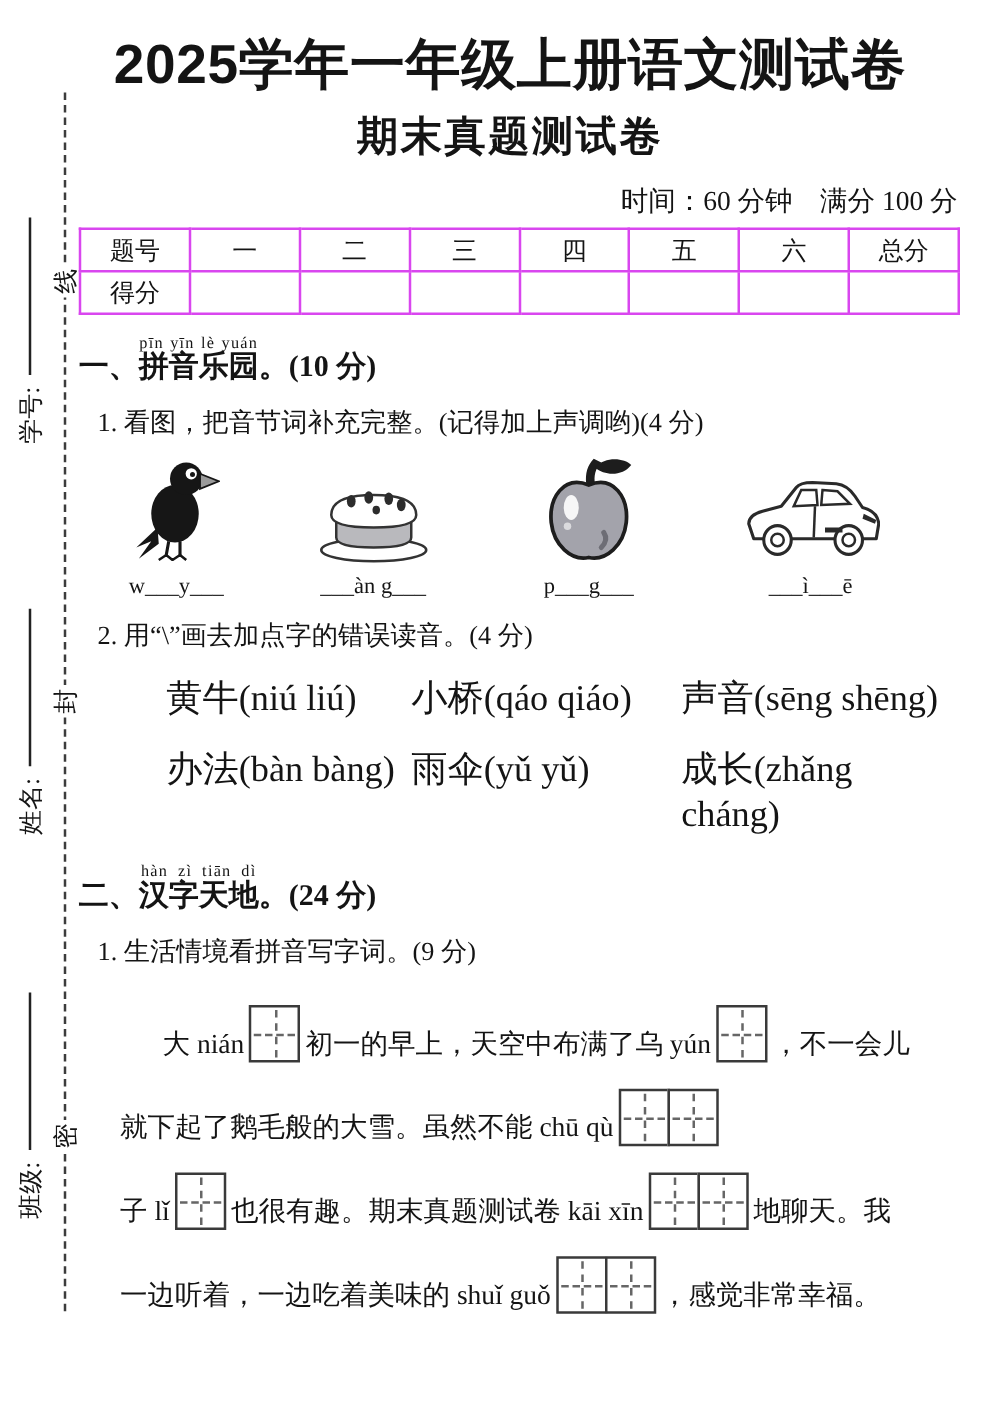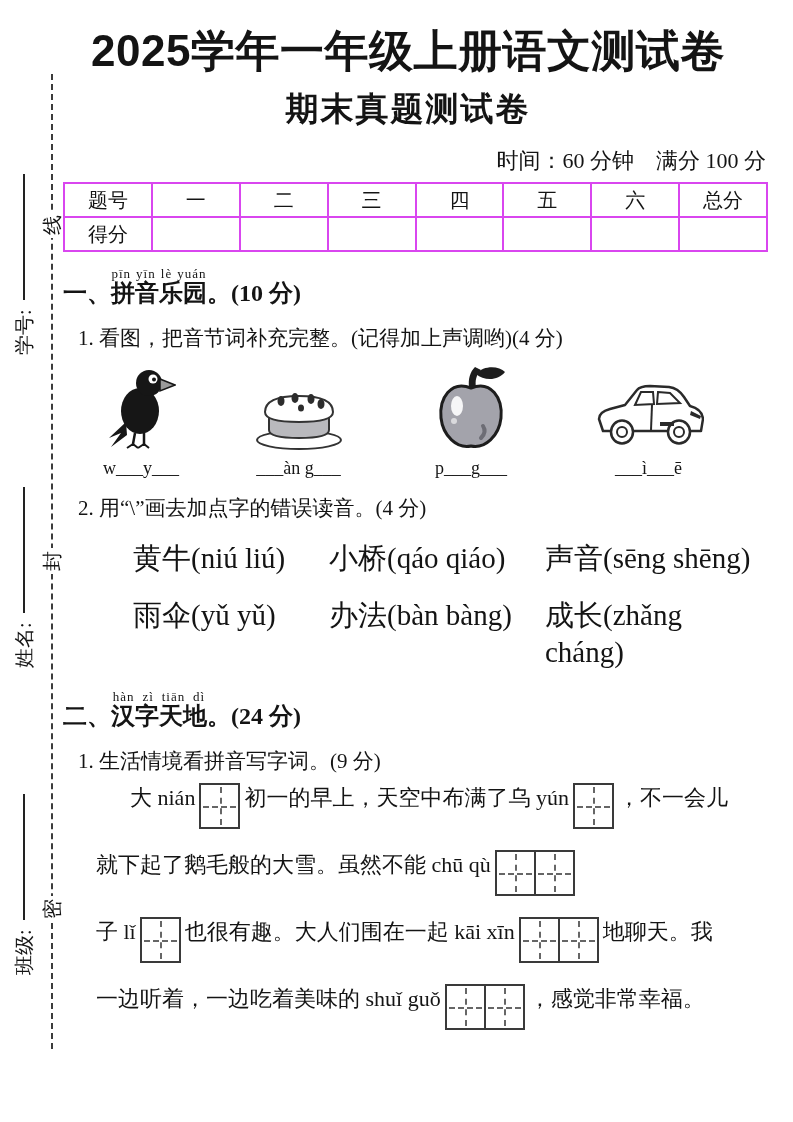--- a/index.html
+++ b/index.html
@@ -59,21 +59,21 @@
     display: grid; grid-template-columns: 150px 165px 180px 175px;
     padding-left: 18px; margin-top: 6px; justify-items: center; font-size: 18px;
   }
   .word-row {
     display: grid; grid-template-columns: 196px 216px auto;
     margin: 17px 0 0 85px; font-size: 29px;
   }
   .word-row:last-of-type { margin-top: 21px; }
 
   .para { margin: 8px 0 0 48px; font-size: 22px; }
-  .pline { display: flex; align-items: flex-start; height: 67px; white-space: nowrap; }
+  .pline { display: flex; align-items: flex-end; height: 67px; white-space: nowrap; }
   .pline.indent { padding-left: 34px; }
 
   .tian {
     width: 41px; height: 46px; border: 2px solid #3a3a3a; position: relative;
     flex: none; margin: 0 4px; background: #fff;
   }
   .tian::before {
     content: ""; position: absolute; left: 50%; top: 2px; bottom: 2px;
     border-left: 2px dashed #666;
   }
@@ -196,22 +196,22 @@
   </div>
 
   <div class="q-text">2. 用“\”画去加点字的错误读音。(4 分)</div>
 
   <div class="word-row">
     <span>黄牛(niú liú)</span>
     <span>小桥(qáo qiáo)</span>
     <span>声音(sēng shēng)</span>
   </div>
   <div class="word-row">
+    <span>办法(bàn bàng)</span>
     <span>雨伞(yǔ yǔ)</span>
-    <span>办法(bàn bàng)</span>
     <span>成长(zhǎng cháng)</span>
   </div>
 
   <div class="sec-head" style="margin-top:22px">
     <span>二、</span><ruby><span>汉字天地</span><rt>hàn zì tiān dì</rt></ruby><span>。(24 分)</span>
   </div>
 
   <div class="q-text">1. 生活情境看拼音写字词。(9 分)</div>
 
   <div class="para">
@@ -225,21 +225,21 @@
     <div class="pline">
       <span>就下起了鹅毛般的大雪。虽然不能 chū qù</span>
       <span class="tian-group">
           <span class="tian"></span>
           <span class="tian"></span>
         </span>
     </div>
     <div class="pline">
       <span>子 lǐ</span>
       <span class="tian"></span>
-      <span>也很有趣。大人们围在一起 kāi xīn</span>
+      <span>也很有趣。期末真题测试卷 kāi xīn</span>
       <span class="tian-group">
           <span class="tian"></span>
           <span class="tian"></span>
         </span>
       <span>地聊天。我</span>
     </div>
     <div class="pline">
       <span>一边听着，一边吃着美味的 shuǐ guǒ</span>
       <span class="tian-group">
           <span class="tian"></span>

